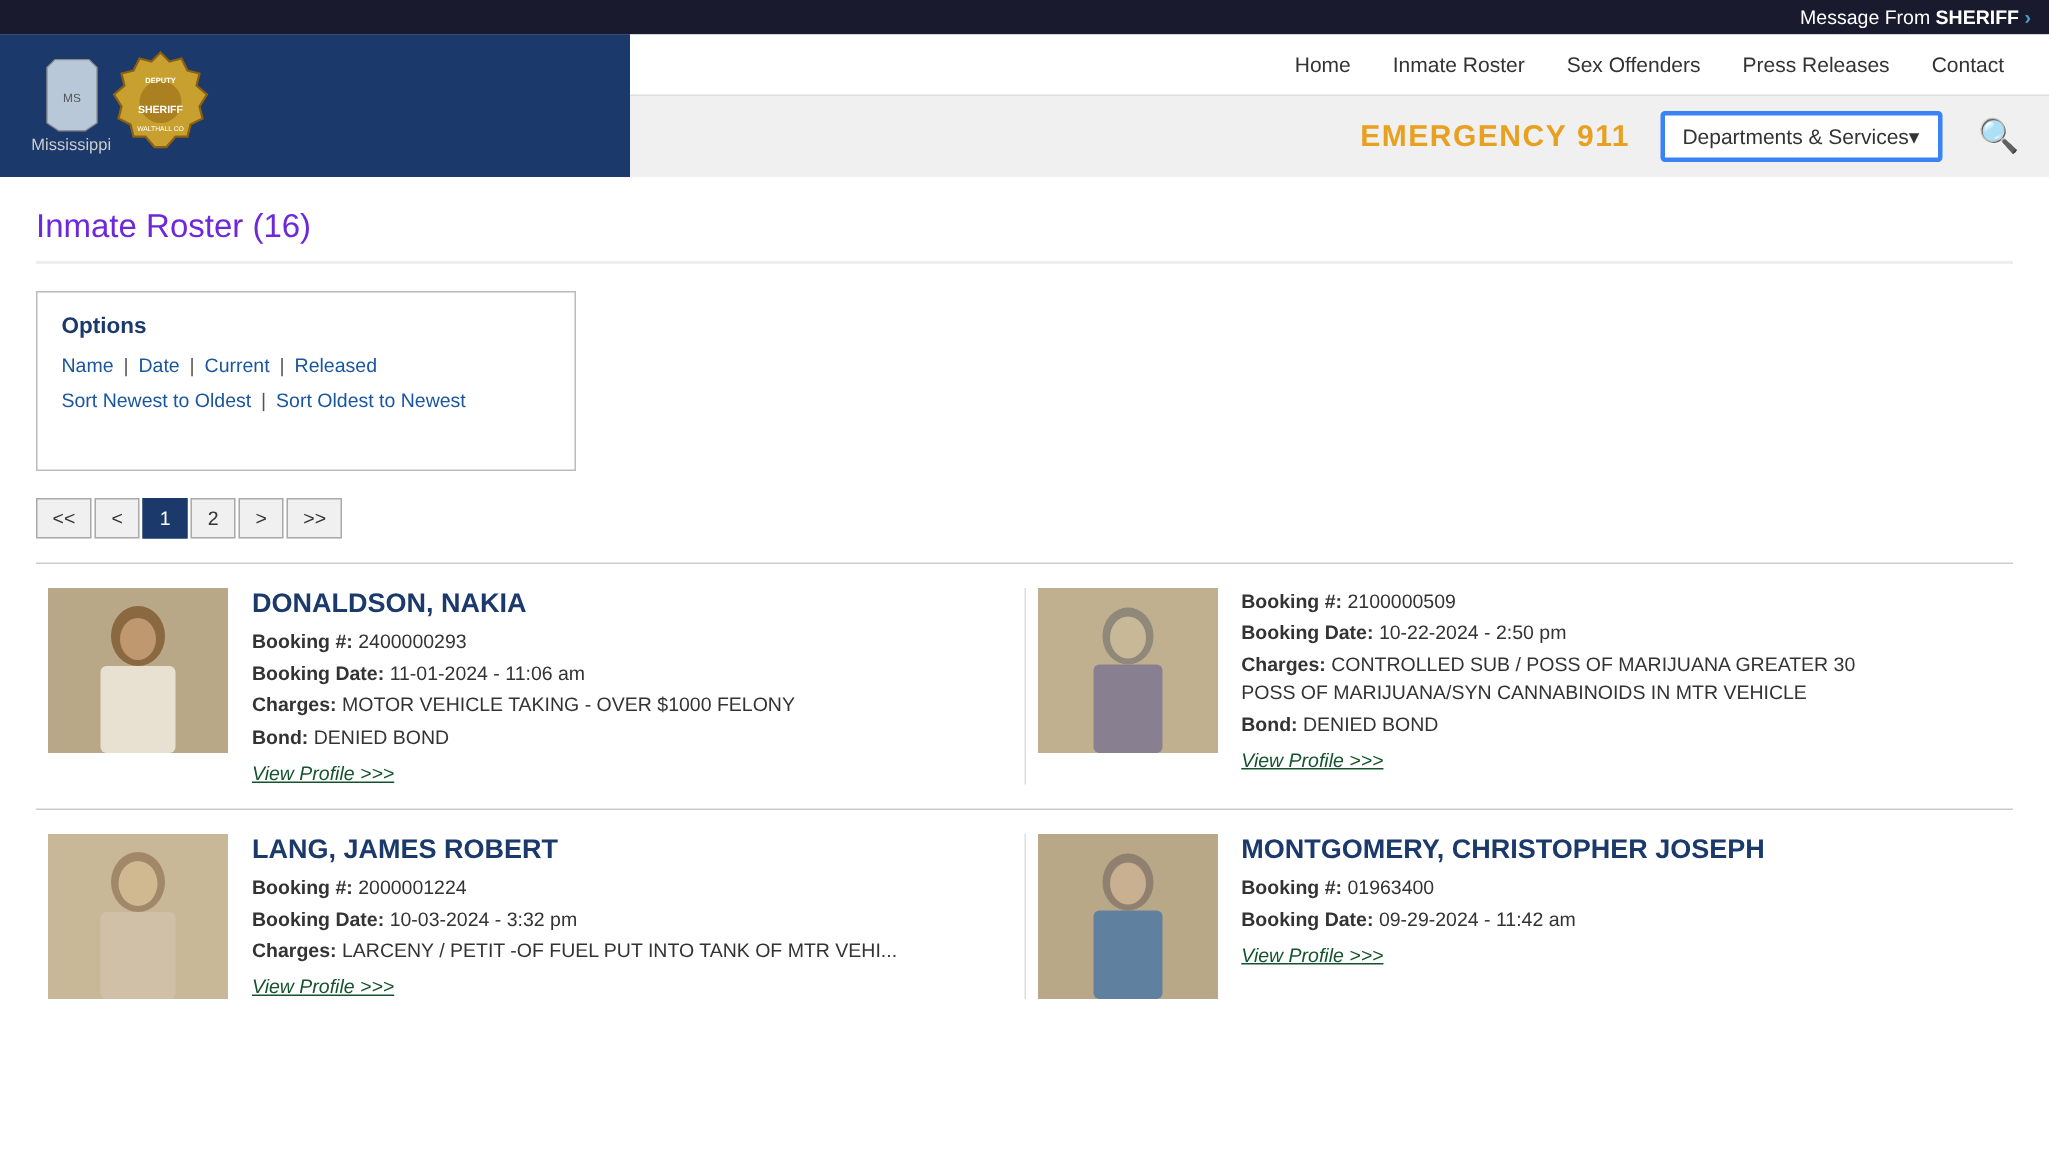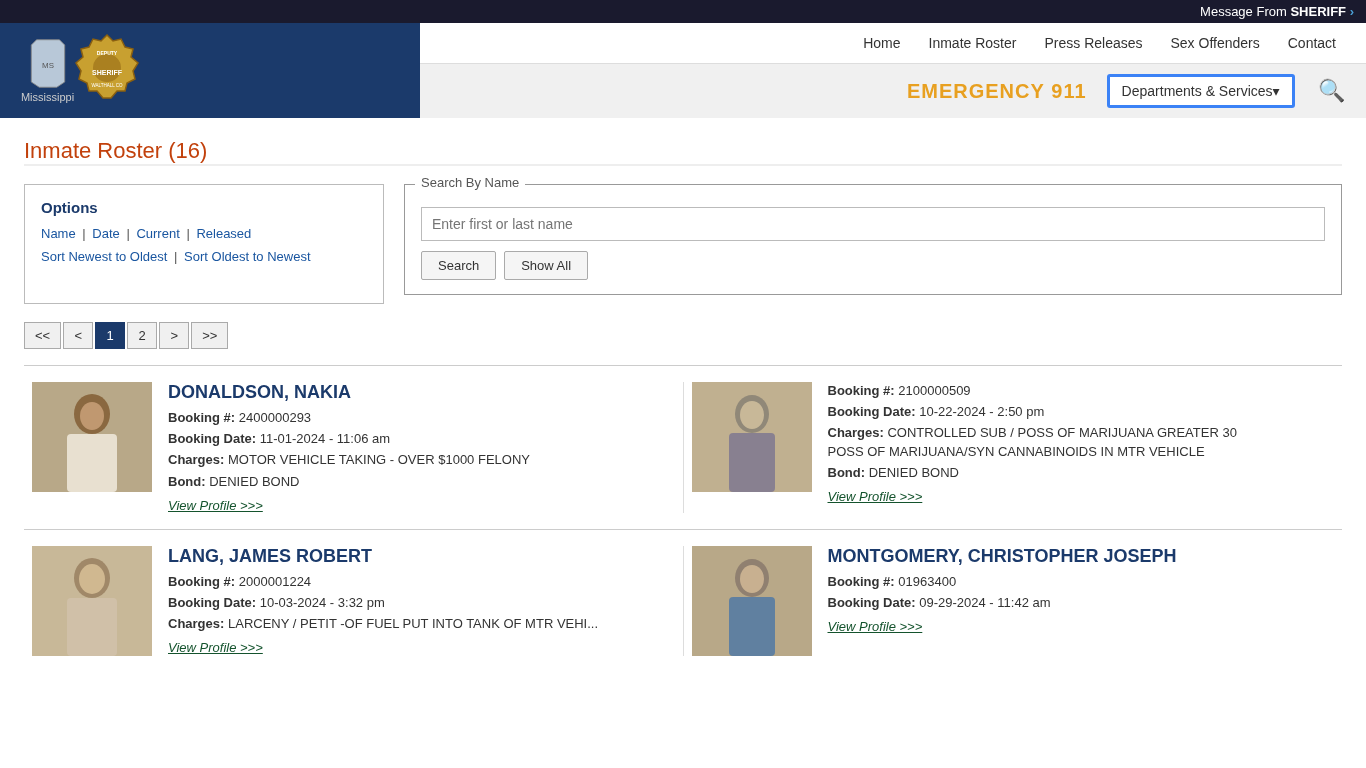--- a/index.html
+++ b/index.html
@@ -122,23 +122,24 @@
       padding: 4px;
     }
 
     
     .main-content {
       padding: 20px 24px;
     }
     .page-title {
       font-size: 22px;
       font-weight: normal;
-      color: #c2410c;
+      color: #6d28d9;
       margin-bottom: 18px;
       border-bottom: 2px solid #eee;
+      padding-bottom: 10px;
     }
 
     
     .options-search-row {
       display: flex;
       gap: 20px;
       margin-bottom: 18px;
       align-items: flex-start;
     }
     .options-panel {
@@ -318,22 +319,22 @@
         <text x="32" y="54" text-anchor="middle" font-size="4.5" fill="#fff" font-family="Arial">WALTHALL CO</text>
       </svg>
     </div>
 
   </div>
 
   <div class="header-right">
     <nav class="nav-top">
       <a href="#">Home</a>
       <a href="#">Inmate Roster</a>
+      <a href="#">Sex Offenders</a>
       <a href="#">Press Releases</a>
-      <a href="#">Sex Offenders</a>
       <a href="#">Contact</a>
     </nav>
     <div class="nav-bottom">
       <div class="emergency-badge">
         <span>EMERGENCY</span>&nbsp;<span>911</span>
       </div>
       <button class="dept-services">
         <span>Departments &amp; Services</span>
         <span>▾</span>
       </button>
@@ -358,28 +359,20 @@
         <span> | </span>
         <a href="#">Released</a>
       </div>
       <div class="options-links">
         <a href="#">Sort Newest to Oldest</a>
         <span> | </span>
         <a href="#">Sort Oldest to Newest</a>
       </div>
     </div>
 
-    <div class="search-by-name-panel">
-      <legend-like>Search By Name</legend-like>
-      <input class="search-name-input" type="text" placeholder="Enter first or last name" style="">
-      <div class="search-btn-row">
-        <button class="btn">Search</button>
-        <button class="btn">Show All</button>
-      </div>
-    </div>
   </div>
 
   <div class="pagination">
     <a class="page-btn" href="#">&lt;&lt;</a>
     <a class="page-btn" href="#">&lt;</a>
     <a class="page-btn active" href="#">1</a>
     <a class="page-btn" href="#">2</a>
     <a class="page-btn" href="#">&gt;</a>
     <a class="page-btn" href="#">&gt;&gt;</a>
   </div>

